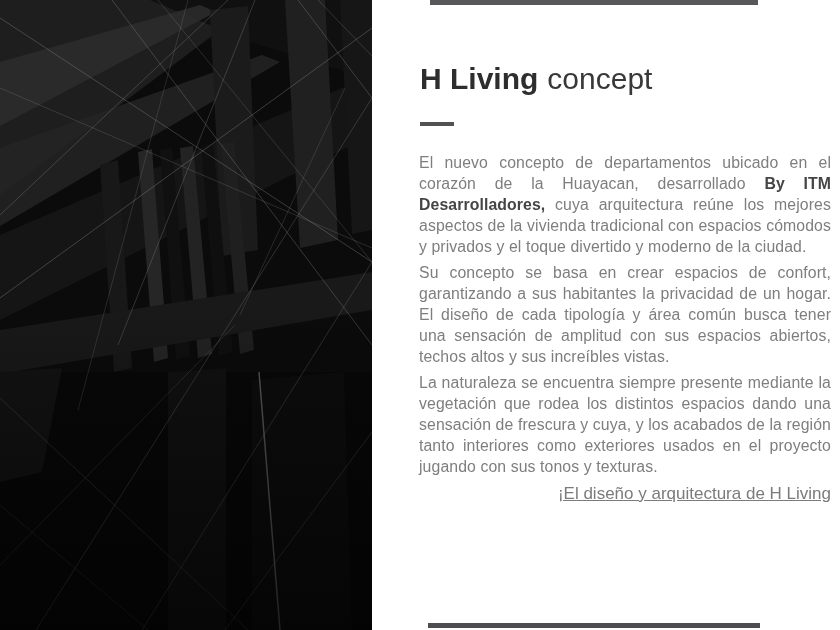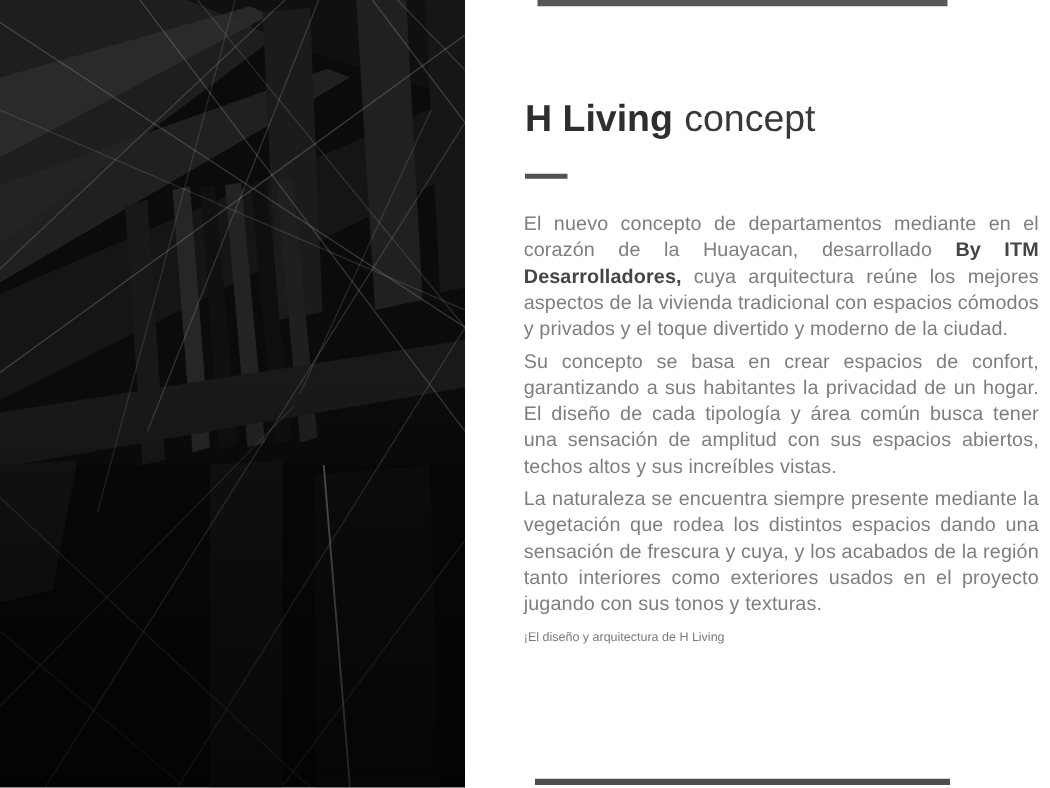--- a/index.html
+++ b/index.html
@@ -27,21 +27,21 @@
   .bar {
     position: absolute;
     height: 5px;
     background: #58585b;
   }
   .bar-top    { left: 430px; top: 0;     width: 328px; }
   .bar-bottom { left: 428px; top: 623px; width: 332px; background: #4e4e51; }
   
   .article {
     position: absolute;
-    left: 419px; top: 17px;
+    left: 419px; top: 0;
     width: 412px; height: 614px;
   }
   .title {
     position: absolute;
     left: 1px; top: 62px;
     margin: 0;
     font-size: 30px;
     line-height: 34px;
     color: #2e2e2e;
     font-weight: 400;
@@ -67,24 +67,25 @@
     text-align: justify;
     color: #7e7e7e;
     letter-spacing: 0.1px;
   }
   .para .hl {
     font-weight: 700;
     color: #454545;
   }
   .closing {
     margin-top: 6px;
-    font-size: 10px;
+    font-size: 17px;
     line-height: 21.5px;
-    text-align: left;
+    text-align: right;
     color: #7b7b7b;
+    text-decoration: underline;
   }
 </style>
 </head>
 <body>
 
 <div class="page">
 
   <div class="hero">
     <svg width="372" height="630" viewBox="0 0 372 630" xmlns="http://www.w3.org/2000/svg">
       <defs>
@@ -145,21 +146,21 @@
 
   <div class="bar bar-top"></div>
   <div class="bar bar-bottom"></div>
 
   <div class="article">
     <h1 class="title"><span class="brand">H Living</span><span class="suffix">concept</span></h1>
 
     <div class="divider"></div>
 
     <div class="body">
-      <p class="para"><span>El nuevo concepto de departamentos mediante en el corazón de la Huayacan, desarrollado </span><b class="hl">By ITM Desarrolladores,</b><span> cuya arquitectura reúne los mejores aspectos de la vivienda tradicional con espacios cómodos y privados y el toque divertido y moderno de la ciudad.</span></p>
+      <p class="para"><span>El nuevo concepto de departamentos ubicado en el corazón de la Huayacan, desarrollado </span><b class="hl">By ITM Desarrolladores,</b><span> cuya arquitectura reúne los mejores aspectos de la vivienda tradicional con espacios cómodos y privados y el toque divertido y moderno de la ciudad.</span></p>
 
       <p class="para">Su concepto se basa en crear espacios de confort, garantizando a sus habitantes la privacidad de un hogar. El diseño de cada tipología y área común busca tener una sensación de amplitud con sus espacios abiertos, techos altos y sus increíbles vistas.</p>
 
       <p class="para">La naturaleza se encuentra siempre presente mediante la vegetación que rodea los distintos espacios dando una sensación de frescura y cuya, y los acabados de la región tanto interiores como exteriores usados en el proyecto jugando con sus tonos y texturas.</p>
 
 
       <div class="closing">
         <div>¡El diseño y arquitectura de H Living</div>
       </div>
     </div>

